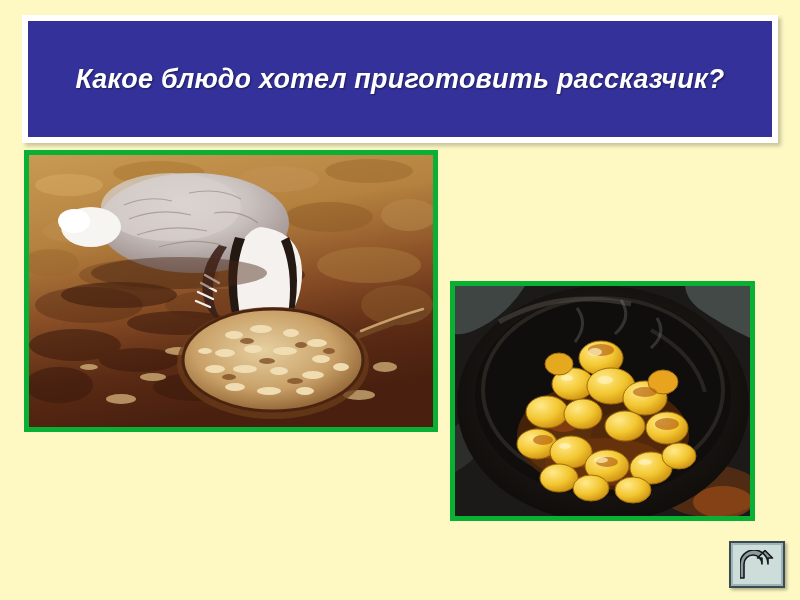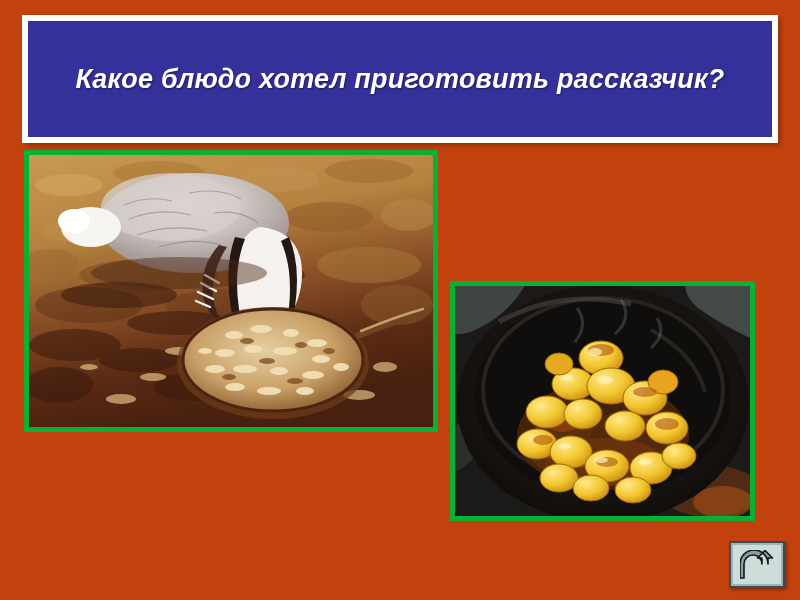--- a/index.html
+++ b/index.html
@@ -9,21 +9,21 @@
   body {
     width: 800px;
     height: 600px;
     overflow: hidden;
     font-family: "Liberation Sans", sans-serif;
   }
   #slide {
     position: relative;
     width: 800px;
     height: 600px;
-    background: #c2410c;
+    background: #fef9c3;
   }
 
   
   #title-banner {
     position: absolute;
     left: 22px;
     top: 15px;
     width: 756px;
     height: 128px;
     background: #ffffff;

